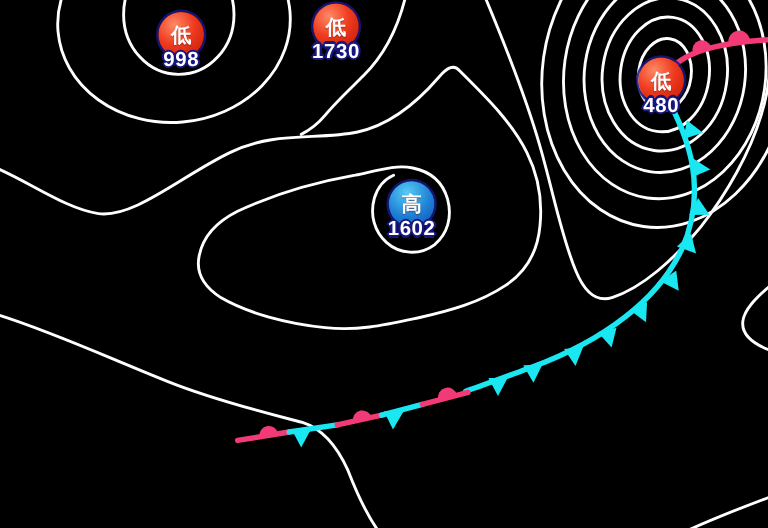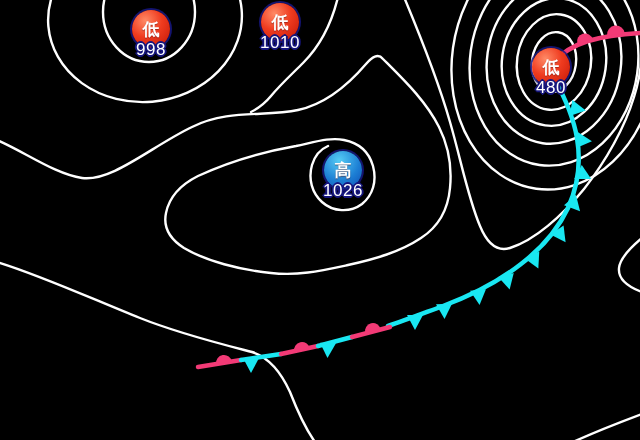--- a/index.html
+++ b/index.html
@@ -16,21 +16,21 @@
     box-shadow:0 0 0 2px rgba(24,24,130,.85), 0 3px 4px rgba(10,10,60,.6);
   }
   .low .bubble{background:radial-gradient(circle at 35% 28%, #ff8a66 0%, #ef3b1f 45%, #c01505 100%);}
   .high .bubble{background:radial-gradient(circle at 40% 25%, #55ccf5 0%, #1d7fd4 55%, #0d4ab4 100%);}
   .glyph{
     color:#fff;font-size:17px;font-weight:bold;line-height:1;
     text-shadow:0 1px 1px rgba(90,10,10,.5);
   }
   .pval{
     position:absolute;left:-40px;top:11px;width:80px;text-align:center;
-    color:#fff;font-size:17px;font-weight:normal;letter-spacing:.5px;
+    color:#fff;font-size:17px;font-weight:bold;letter-spacing:.5px;
     text-shadow:-2px 0 0 #16167e, 2px 0 0 #16167e, 0 -2px 0 #16167e, 0 2px 0 #16167e,
                 -1px -1px 0 #16167e, 1px -1px 0 #16167e, -1px 1px 0 #16167e, 1px 1px 0 #16167e;
   }
 </style>
 </head>
 <body>
 
 <div id="stage">
   <svg width="640" height="440" viewBox="0 0 640 440">
 
@@ -112,29 +112,29 @@
     <div class="bubble">
       <span class="glyph">低</span>
     </div>
     <div class="pval">998</div>
   </div>
 
   <div class="sys low" style="left: 280px; top: 22px;">
     <div class="bubble">
       <span class="glyph">低</span>
     </div>
-    <div class="pval">1010</div>
+    <div class="pval">1730</div>
   </div>
 
   <div class="sys low" style="left: 551px; top: 67px;">
     <div class="bubble">
       <span class="glyph">低</span>
     </div>
     <div class="pval">480</div>
   </div>
 
   <div class="sys high" style="left: 343px; top: 170px;">
     <div class="bubble">
       <span class="glyph">高</span>
     </div>
-    <div class="pval">1026</div>
+    <div class="pval">1602</div>
   </div>
 </div>
 
 </body></html>

